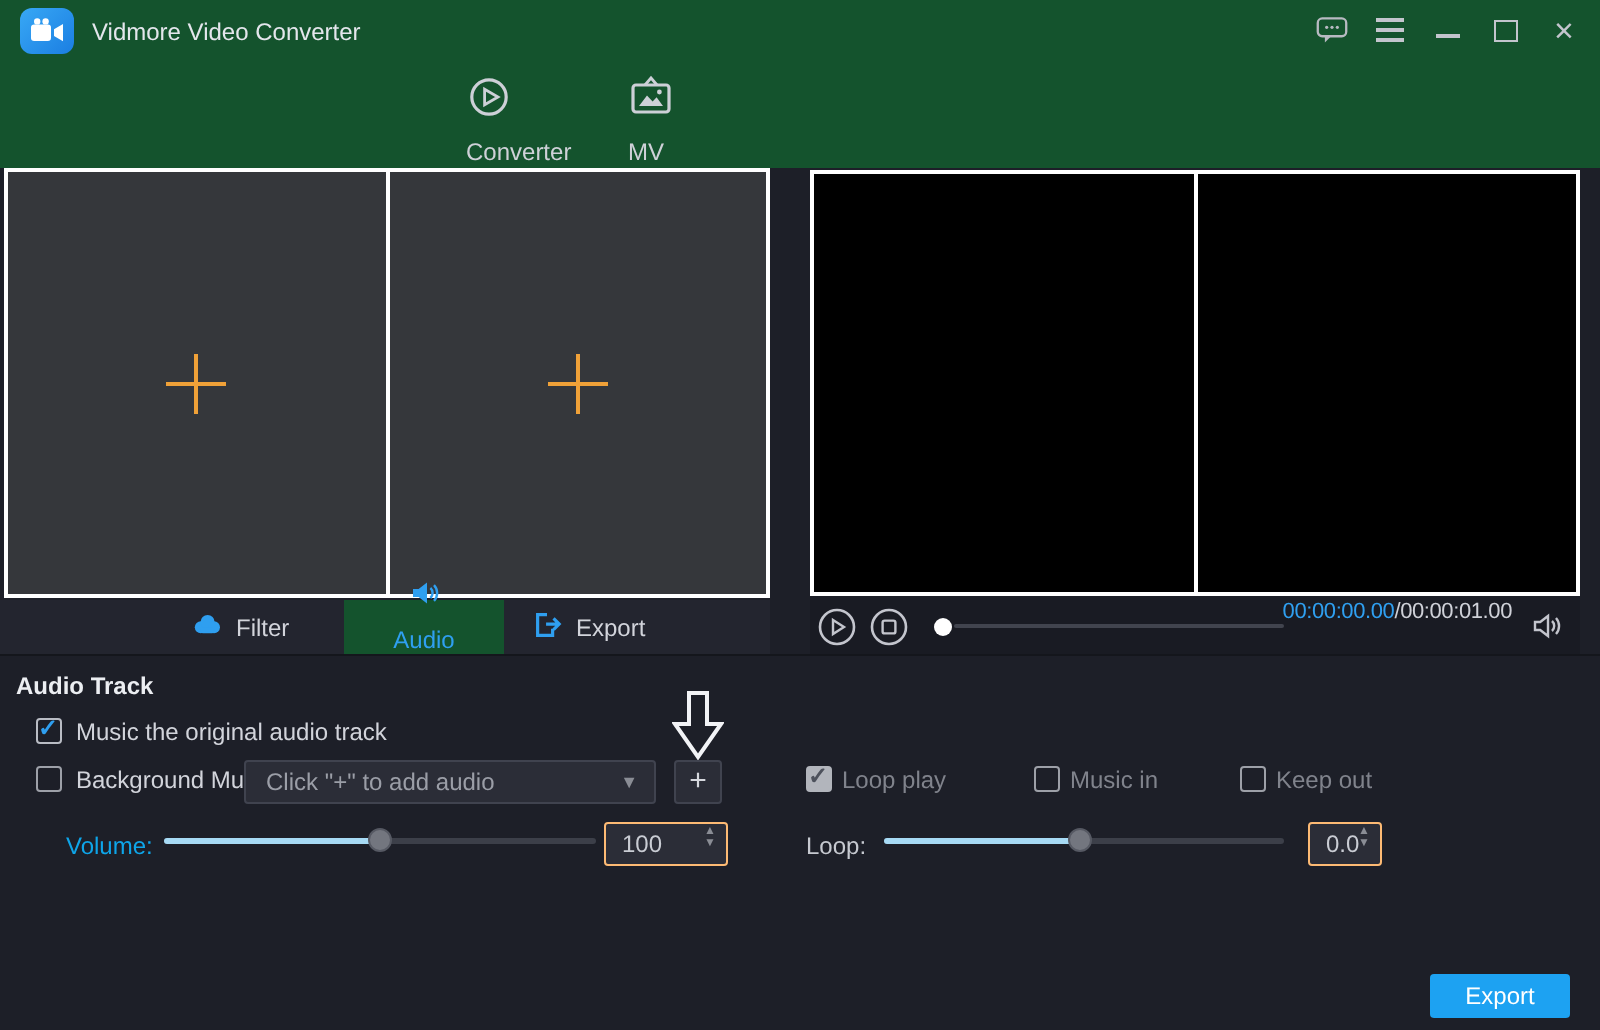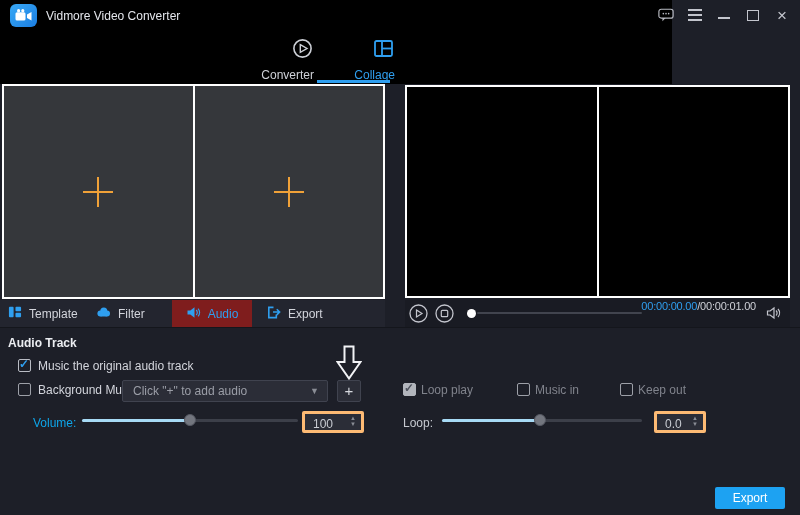--- a/index.html
+++ b/index.html
@@ -1,53 +1,53 @@
 <!DOCTYPE html>
 <html><head>
 <meta charset="utf-8">
 <style>
   html,body{margin:0;padding:0;background:#101217;}
   .app{position:relative;width:800px;height:515px;background:#1d1f28;overflow:hidden;
        font-family:"Liberation Sans",sans-serif;color:#d6d8de;-webkit-font-smoothing:antialiased;}
   
-  .header{position:absolute;left:0;top:0;width:672px;height:84px;background:#000000;}
+  .header{position:absolute;left:0;top:0;width:800px;height:84px;background:#14532d;}
   .titlebar{position:absolute;left:0;top:0;width:800px;height:30px;}
   .app-logo{position:absolute;left:10px;top:4px;width:27px;height:23px;border-radius:6px;
             background:linear-gradient(135deg,#38a8f5,#1b7ee2);display:flex;align-items:center;justify-content:center;}
   .win-title{position:absolute;left:46px;top:9px;font-size:12px;color:#e4e6ec;}
   .tb-controls{position:absolute;right:10px;top:0;height:30px;display:flex;align-items:center;gap:13px;}
   .tb-btn{display:flex;align-items:center;justify-content:center;width:16px;height:18px;cursor:default;}
   .menu-icon{display:flex;flex-direction:column;gap:3px;}
   .menu-icon i{display:block;width:14px;height:2px;background:#c3c5cd;}
   .min-icon{width:12px;height:2px;background:#c3c5cd;margin-top:6px;}
   .max-icon{width:10px;height:9px;border:1.5px solid #c3c5cd;}
   .close-icon{font-size:17px;color:#c3c5cd;line-height:1;}
   
   .nav{position:absolute;left:233px;top:30px;height:54px;display:flex;}
-  .nav-tab{position:relative;width:81px;height:54px;display:flex;flex-direction:column;align-items:flex-end;}
+  .nav-tab{position:relative;width:81px;height:54px;display:flex;flex-direction:column;align-items:flex-start;}
   .nav-tab svg{margin-top:7px;}
   .nav-tab .lbl{font-size:12px;margin-top:4px;color:#cfd1d8;}
   .nav-tab.active .lbl{color:#2f9ff0;}
   .nav-tab.active::after{content:"";position:absolute;left:3px;right:5px;bottom:1px;height:3px;background:#2f9ff0;}
   
   .editor{position:absolute;left:2px;top:84px;width:379px;height:211px;border:2px solid #ffffff;
           background:#35373b;display:flex;}
   .editor .cell{flex:1;display:flex;align-items:center;justify-content:center;}
   .editor .cell + .cell{border-left:2px solid #ffffff;}
   .plus{position:relative;width:30px;height:30px;}
   .plus::before{content:"";position:absolute;left:0;right:0;top:14px;height:2px;background:#f0a138;}
   .plus::after{content:"";position:absolute;top:0;bottom:0;left:14px;width:2px;background:#f0a138;}
   .preview{position:absolute;left:405px;top:85px;width:381px;height:209px;border:2px solid #ffffff;
            background:#000;display:flex;}
   .preview .pcell{flex:1;background:#000;}
   .preview .pcell + .pcell{border-left:2px solid #ffffff;}
   
   .toolstrip{position:absolute;left:0;top:300px;width:385px;height:27px;background:#23252f;}
   .tool-tab{position:absolute;top:0;height:27px;display:flex;align-items:center;gap:7px;font-size:12px;color:#d2d4db;}
-  .tool-tab.active{background:#7f1d1d;justify-content:center;}
+  .tool-tab.active{background:#14532d;justify-content:flex-end;flex-direction:column;}
   .tool-tab.active .lbl{color:#2f9ff0;}
   
   .player{position:absolute;left:405px;top:300px;width:385px;height:27px;background:#191b23;}
   .pbtn{position:absolute;top:4px;}
   .seek-dot{position:absolute;left:62px;top:9px;width:9px;height:9px;border-radius:50%;background:#ffffff;}
   .seek-track{position:absolute;left:72px;top:12px;width:165px;height:2px;background:#41444e;border-radius:1px;}
   .time{position:absolute;right:34px;top:0;font-size:11px;letter-spacing:-0.2px;color:#cfd1d8;white-space:nowrap;}
   .time .cur{color:#2f9ff0;}
   .vol-icon{position:absolute;right:8px;top:6px;}
   
@@ -65,21 +65,21 @@
             border-radius:2px;box-sizing:border-box;font-size:12px;color:#9b9ea7;line-height:20px;padding-left:10px;}
   .dropdown .caret{position:absolute;right:8px;top:0;font-size:9px;color:#8a8d95;}
   .plus-btn{position:absolute;left:337px;top:52px;width:24px;height:22px;background:#2b2d37;border:1px solid #40434f;
             border-radius:2px;box-sizing:border-box;color:#d6d8de;font-size:15px;text-align:center;line-height:19px;}
   .big-arrow{position:absolute;left:336px;top:17px;}
   .slider{position:absolute;height:16px;}
   .slider .track{position:absolute;left:0;right:0;top:7px;height:3px;background:#3c3f49;border-radius:2px;}
   .slider .fill{position:absolute;left:0;top:7px;height:3px;background:#a7daf5;border-radius:2px;}
   .slider .thumb{position:absolute;top:2px;width:12px;height:12px;border-radius:50%;background:#73767f;
                  border:1px solid #565963;box-sizing:border-box;}
-  .spinbox{position:absolute;height:22px;background:#2b2d37;border:3px solid #fdba74;border-radius:2px;
+  .spinbox{position:absolute;height:22px;background:#2b2d37;border:1px solid #fdba74;border-radius:2px;
            box-sizing:border-box;font-size:12px;color:#c9ccd3;}
   .spinbox .val{position:absolute;left:8px;top:3px;}
   .spinbox .arrows{position:absolute;right:5px;top:1px;display:flex;flex-direction:column;line-height:1;}
   .spinbox .arrows span{font-size:6px;color:#8a8d95;}
   .export-btn{position:absolute;left:715px;top:487px;width:70px;height:22px;background:#1da2f2;border:none;
               border-radius:2px;color:#ffffff;font-size:12px;font-family:"Liberation Sans",sans-serif;}
 </style>
 </head>
 <body>
 
@@ -128,58 +128,49 @@
     <div class="nav">
       <div class="nav-tab">
         <span>
           <svg width="23" height="23" viewBox="0 0 23 23">
             <circle cx="11.5" cy="11.5" r="8.6" fill="none" stroke="#cdd0d7" stroke-width="1.6"></circle>
             <path d="M9.3 7.6 L16 11.5 L9.3 15.4 Z" fill="none" stroke="#cdd0d7" stroke-width="1.4"></path>
           </svg>
         </span>
         <span class="lbl">Converter</span>
       </div>
-      <div class="nav-tab active">
+      <div class="nav-tab">
         <span>
           <svg width="23" height="23" viewBox="0 0 23 23">
-            <rect x="3" y="4" width="17" height="15" rx="1.5" fill="none" stroke="#2f9ff0" stroke-width="1.8"></rect>
-            <line x1="10" y1="4" x2="10" y2="19" stroke="#2f9ff0" stroke-width="1.8"></line>
-            <line x1="10" y1="11.5" x2="20" y2="11.5" stroke="#2f9ff0" stroke-width="1.8"></line>
+            <path d="M8.5 5.5 L11.5 2 L14.5 5.5" fill="none" stroke="#cdd0d7" stroke-width="1.4"></path>
+            <rect x="2.5" y="5.5" width="18" height="13.5" rx="1.5" fill="none" stroke="#cdd0d7" stroke-width="1.6"></rect>
+            <path d="M5.5 16 L9.5 10.8 L12.3 13.8 L14.3 11.6 L17.5 16 Z" fill="#cdd0d7"></path>
+            <circle cx="15.7" cy="9" r="1.2" fill="#cdd0d7"></circle>
           </svg>
         </span>
-        <span class="lbl">Collage</span>
+        <span class="lbl">MV</span>
       </div>
     </div>
   </div>
 
   <div class="editor">
     <div class="cell">
       <div class="plus"></div>
     </div>
     <div class="cell">
       <div class="plus"></div>
     </div>
   </div>
 
   <div class="preview">
     <div class="pcell"></div>
     <div class="pcell"></div>
   </div>
 
   <div class="toolstrip">
-    <div class="tool-tab" style="left:8px;">
-      <span>
-        <svg width="14" height="14" viewBox="0 0 15 15">
-          <rect x="1" y="2" width="5" height="11" rx="1" fill="#2f9ff0"></rect>
-          <rect x="8" y="2" width="6" height="4.6" rx="1" fill="#2f9ff0"></rect>
-          <rect x="8" y="8.4" width="6" height="4.6" rx="1" fill="#2f9ff0"></rect>
-        </svg>
-      </span>
-      <span class="lbl">Template</span>
-    </div>
     <div class="tool-tab" style="left:96px;align-items:center;">
       <span>
         <svg width="15" height="13" viewBox="0 0 15 13">
           <circle cx="4.4" cy="7.6" r="3" fill="#2f9ff0"></circle>
           <circle cx="7.8" cy="5" r="3.5" fill="#2f9ff0"></circle>
           <circle cx="11" cy="7.6" r="3" fill="#2f9ff0"></circle>
           <rect x="4" y="7.6" width="7.5" height="3" rx="1.5" fill="#2f9ff0"></rect>
         </svg>
       </span>
       <span class="lbl">Filter</span>
@@ -282,21 +273,21 @@
         <span>▼</span>
       </span>
     </div>
 
     <span class="lbl-light" style="left:403px;top:88px;color:#c6c9d0;">Loop:</span>
     <div class="slider" style="left:442px;top:84px;width:200px;">
       <div class="track"></div>
       <div class="fill" style="width:98px;"></div>
       <div class="thumb" style="left:92px;"></div>
     </div>
-    <div class="spinbox" style="left:654px;top:83px;width:52px;">
+    <div class="spinbox" style="left:654px;top:83px;width:37px;">
       <span class="val">0.0</span>
       <span class="arrows">
         <span>▲</span>
         <span>▼</span>
       </span>
     </div>
   </div>
 
   <button class="export-btn">Export</button>
 

